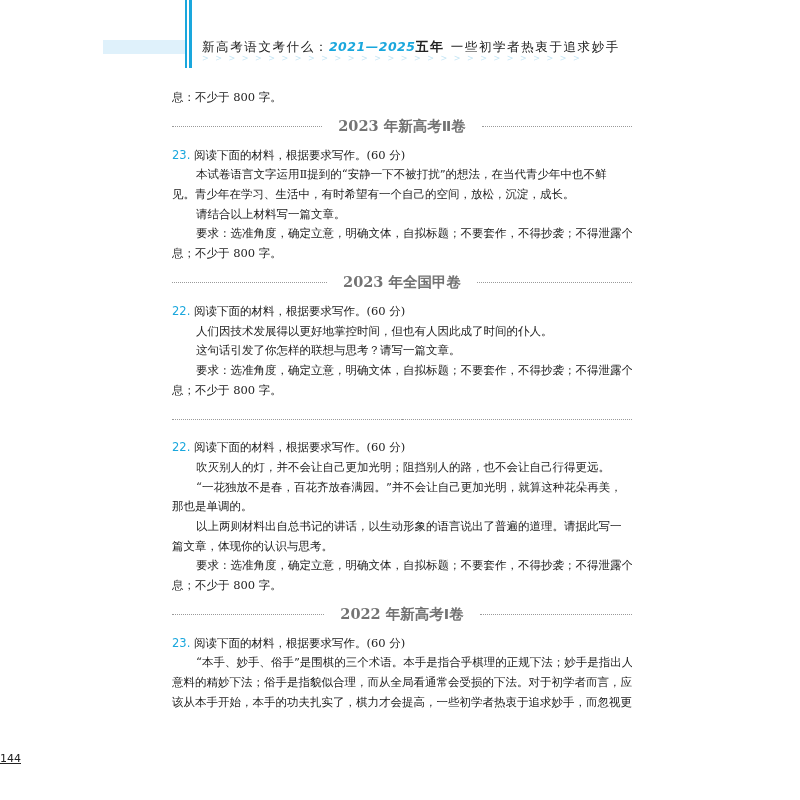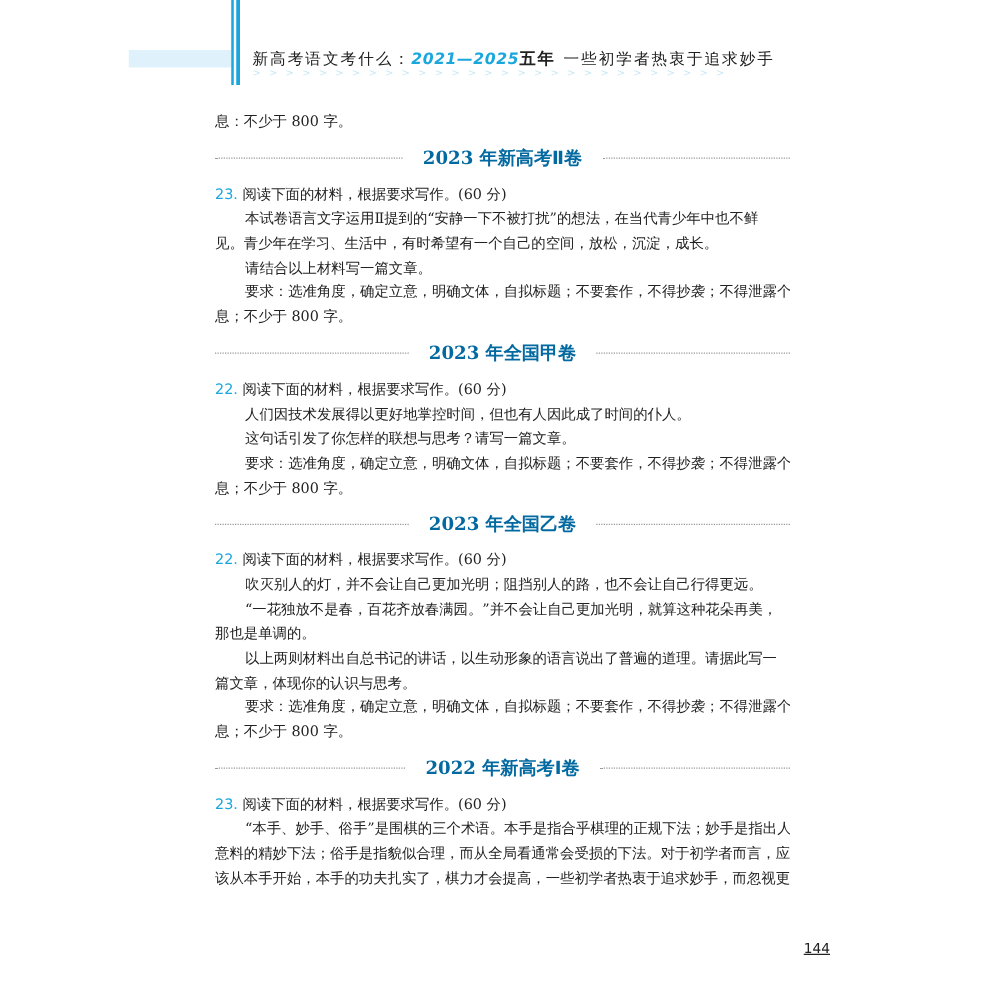--- a/index.html
+++ b/index.html
@@ -24,26 +24,26 @@
     .content { position: absolute; left: 172px; top: 88px; width: 460px; font-size: 11.5px; }
     .line { height: 19.7px; line-height: 19.7px; white-space: nowrap; overflow: hidden; }
     .indent { padding-left: 24px; }
     .hang { padding-left: 0; }
     .qnum { color: #1aa7dd; font-family: "DejaVu Sans", sans-serif; }
     .section {
       height: 38px; display: flex; align-items: center; justify-content: center; position: relative;
     }
     .section .dots { flex: 1; border-top: 1px dotted #9a9a9a; height: 0; }
     .section .title {
-      padding: 0 16px; color: #0369a1; font-weight: bold; font-size: 14.5px;
+      padding: 0 16px; color: #737373; font-weight: bold; font-size: 14.5px;
       font-family: "DejaVu Sans", sans-serif; white-space: nowrap;
     }
     .section .title .y { font-family: "DejaVu Serif", serif; }
     .pagenum {
-      position: absolute; left: 0; width: 664px; top: 752px; text-align: right; font-size: 11px;
+      position: absolute; left: 0; width: 664px; top: 752px; text-align: left; font-size: 11px;
       font-family: "DejaVu Sans", sans-serif; color: #222; text-decoration: underline;
     }
   </style>
 </head>
 <body>
 
 <div class="hdr-lightbar"></div>
 <div class="hdr-vbar1"></div>
 <div class="hdr-vbar2"></div>
 <div class="hdr-title">
@@ -75,21 +75,20 @@
         </div>
         <div class="line"><span class="qnum">22.</span><span> 阅读下面的材料，根据要求写作。(60 分)</span></div>
         <div class="line indent">人们因技术发展得以更好地掌控时间，但也有人因此成了时间的仆人。</div>
         <div class="line indent">这句话引发了你怎样的联想与思考？请写一篇文章。</div>
         <div class="line indent">要求：选准角度，确定立意，明确文体，自拟标题；不要套作，不得抄袭；不得泄露个人信</div>
         <div class="line hang">息；不少于 800 字。</div>
       </div>
       <div>
         <div class="section">
           <div class="dots"></div>
-          <div class="title"><span class="y">2023</span><span> 年全国乙卷</span></div>
           <div class="dots"></div>
         </div>
         <div class="line"><span class="qnum">22.</span><span> 阅读下面的材料，根据要求写作。(60 分)</span></div>
         <div class="line indent">吹灭别人的灯，并不会让自己更加光明；阻挡别人的路，也不会让自己行得更远。</div>
         <div class="line indent">“一花独放不是春，百花齐放春满园。”并不会让自己更加光明，就算这种花朵再美，</div>
         <div class="line hang">那也是单调的。</div>
         <div class="line indent">以上两则材料出自总书记的讲话，以生动形象的语言说出了普遍的道理。请据此写一</div>
         <div class="line hang">篇文章，体现你的认识与思考。</div>
         <div class="line indent">要求：选准角度，确定立意，明确文体，自拟标题；不要套作，不得抄袭；不得泄露个人信</div>
         <div class="line hang">息；不少于 800 字。</div>

